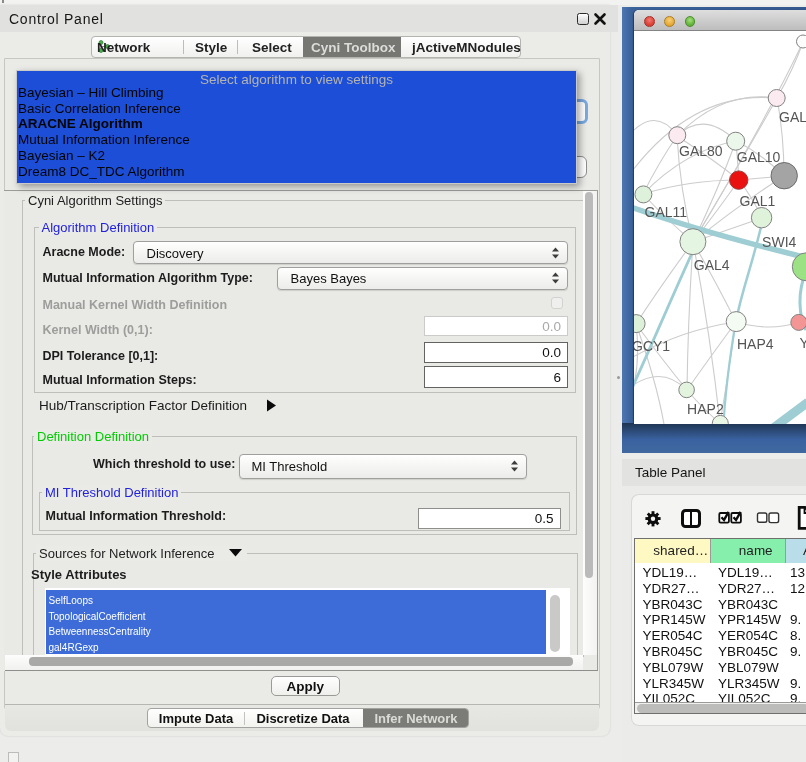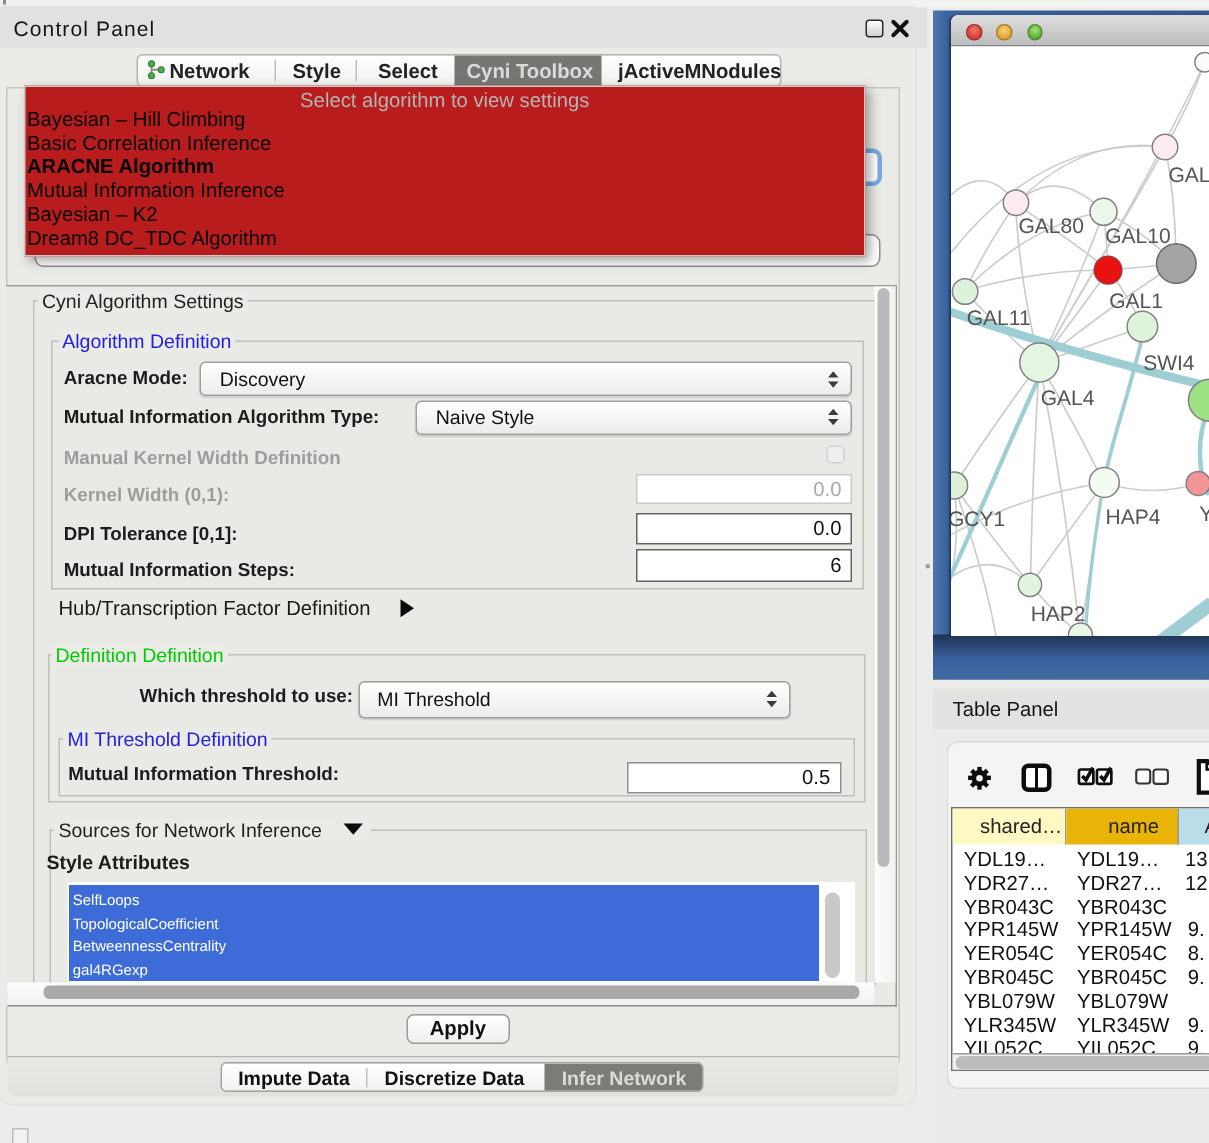--- a/index.html
+++ b/index.html
@@ -33,21 +33,21 @@
 <div class="abs" style="left:91px;top:36px;width:430px;height:22px;background:linear-gradient(#ffffff,#f0f0ee);border:1px solid #b3b3b0;border-radius:4px;box-sizing:border-box;"></div>
 <div class="abs" style="left:303px;top:37px;width:98px;height:20px;background:#767672;"></div>
 <div class="abs" style="left:183px;top:40px;width:1px;height:14px;background:#bdbdba;"></div>
 <div class="abs" style="left:237px;top:40px;width:1px;height:14px;background:#bdbdba;"></div>
 <svg class="abs" style="left:98px;top:40px;" width="13" height="13" viewBox="0 0 13 13">
  <path d="M3 3 L3 10 M3 6.5 L9 6.5" stroke="#8a8a8a" stroke-width="1.2" fill="none"></path>
  <circle cx="3" cy="2.5" r="2" fill="#4caf50" stroke="#2e7d32" stroke-width="0.7"></circle>
  <circle cx="9.5" cy="6.5" r="2" fill="#4caf50" stroke="#2e7d32" stroke-width="0.7"></circle>
  <circle cx="3" cy="10.5" r="2" fill="#4caf50" stroke="#2e7d32" stroke-width="0.7"></circle>
 </svg>
-<div class="abs" style="left:113px;top:40px;font-size:13.5px;font-weight:bold;color:#222;">Network</div>
+<div class="abs" style="left:97px;top:40px;font-size:13.5px;font-weight:bold;color:#222;">Network</div>
 <div class="abs" style="left:195px;top:40px;font-size:13.5px;font-weight:bold;color:#222;text-align:center;">Style</div>
 <div class="abs" style="left:252px;top:40px;font-size:13.5px;font-weight:bold;color:#222;">Select</div>
 <div class="abs" style="left:311px;top:40px;font-size:13.5px;font-weight:bold;color:#dcdcda;">Cyni Toolbox</div>
 <div class="abs" style="left:412px;top:40px;font-size:13.5px;font-weight:bold;color:#222;">jActiveMNodules</div>
 
 <div class="abs" style="left:4px;top:58px;width:596px;height:654px;border:1px solid #c6c6c3;border-radius:0 0 6px 6px;background:#eaeae7;box-sizing:border-box;"></div>
 
 <div class="abs" style="left:350px;top:99px;width:238px;height:25px;border:3px solid #7aa9e0;border-radius:6px;background:#fff;box-sizing:border-box;"></div>
 <div class="abs" style="left:23px;top:156px;width:564px;height:22px;border:1.5px solid #8e8e8c;border-radius:6px;background:#fff;box-sizing:border-box;"></div>
 
@@ -62,21 +62,21 @@
 <div class="abs lbl" style="left:42.5px;top:245px;">Aracne Mode:</div>
 <div class="combo" style="left:132.5px;top:241px;width:433px;height:21px;">
   <span class="ct">Discovery</span>
   <svg class="spin" viewBox="0 0 9 12">
       <path d="M4.5 0.5 L8 4.6 L1 4.6 Z M4.5 11.5 L8 7.4 L1 7.4 Z" fill="#3c3c3c"></path>
     </svg>
 </div>
 
 <div class="abs lbl" style="left:42.5px;top:270.5px;">Mutual Information Algorithm Type:</div>
 <div class="combo" style="left:276.5px;top:266.8px;width:289px;height:21px;">
-  <span class="ct">Naive Style</span>
+  <span class="ct">Bayes Bayes</span>
   <svg class="spin" viewBox="0 0 9 12">
       <path d="M4.5 0.5 L8 4.6 L1 4.6 Z M4.5 11.5 L8 7.4 L1 7.4 Z" fill="#3c3c3c"></path>
     </svg>
 </div>
 
 <div class="abs lbl" style="left:42.5px;top:297.5px;color:#9d9d9b;">Manual Kernel Width Definition</div>
 <div class="abs" style="left:551px;top:297px;width:12px;height:11.5px;border:1px solid #d2d2d0;border-radius:3px;background:#efefed;box-sizing:border-box;"></div>
 
 <div class="abs lbl" style="left:42.5px;top:323px;color:#9d9d9b;">Kernel Width (0,1):</div>
 <div class="field" style="left:424px;top:316px;width:144px;height:20px;border:1.5px solid #cbcbc9;box-sizing:border-box;color:#a9a9a7;">
@@ -143,21 +143,21 @@
 <div class="abs" style="left:147px;top:707.5px;width:322px;height:20px;border:1px solid #a2a2a0;border-radius:4px;background:linear-gradient(#ffffff,#f2f2ef);box-sizing:border-box;overflow:hidden;">
   <div style="position:absolute;left:214.5px;top:0;width:108px;height:20px;background:#7b7b78;"></div>
   <div style="position:absolute;left:95.5px;top:3px;width:1px;height:13px;background:#c2c2bf;"></div>
   <div style="position:absolute;left:0;top:2.5px;width:96px;text-align:center;font-size:13px;font-weight:bold;color:#111;">Impute Data</div>
   <div style="position:absolute;left:96px;top:2.5px;width:118px;text-align:center;font-size:13px;font-weight:bold;color:#111;">Discretize Data</div>
   <div style="position:absolute;left:214px;top:2.5px;width:108px;text-align:center;font-size:13px;font-weight:bold;color:#dbdbd8;">Infer Network</div>
 </div>
 
 <div class="abs" style="left:7.5px;top:751.5px;width:11px;height:11px;border:1px solid #bcbcba;background:#f2f2f0;box-sizing:border-box;"></div>
 
-<div class="abs" style="left:16px;top:57px;width:561px;height:113.5px;background:#b91c1c;border:1px solid #cacac8;box-sizing:border-box;box-shadow:3px 3px 7px rgba(0,0,0,0.35);">
+<div class="abs" style="left:16px;top:70px;width:561px;height:113.5px;background:#1d4ed8;border:1px solid #cacac8;box-sizing:border-box;box-shadow:3px 3px 7px rgba(0,0,0,0.35);">
   <div style="position:absolute;left:0;top:1px;width:100%;text-align:center;font-size:13.5px;color:#b4b4b2;">Select algorithm to view settings</div>
   <div style="position:absolute;left:1px;top:14px;font-size:13.5px;color:#050505;line-height:15.7px;white-space:nowrap;">Bayesian – Hill Climbing<br>Basic Correlation Inference<br><b>ARACNE Algorithm</b><br>Mutual Information Inference<br>Bayesian – K2<br>Dream8 DC_TDC Algorithm</div>
 </div>
 
 <div class="abs" style="left:622px;top:7px;width:184px;height:446px;background:linear-gradient(90deg,#4e77b2,#39619a 10px,#35598e);"></div>
 <div class="abs" style="left:622px;top:423px;width:184px;height:30px;background:linear-gradient(#1f3452,#3a62a0 55%,#41699f);"></div>
 
 <div class="abs" style="left:634px;top:9.5px;width:172px;height:413.5px;background:#fff;border-radius:5px 0 0 0;box-shadow:-1px 0 1px rgba(0,0,0,0.4);"></div>
 <div class="abs" style="left:634px;top:9.5px;width:172px;height:21.5px;background:linear-gradient(#dedede,#bdbdbd);border-bottom:1px solid #848484;border-radius:5px 0 0 0;box-sizing:border-box;"></div>
 <div class="abs" style="left:644px;top:16px;width:10.5px;height:10.5px;border-radius:50%;background:radial-gradient(circle at 50% 35%,#f07a72,#dd4338 60%,#c53a30);border:0.5px solid #a5332c;box-sizing:border-box;"></div>
@@ -281,23 +281,23 @@
   </g>
 </svg>
 <svg class="abs" style="left:796.5px;top:506px;" width="10" height="24" viewBox="0 0 10 24">
   <path d="M2.2 1.4 L8 1.4 L13 6.4 L13 22.4 L2.2 22.4 Z" fill="#fff" stroke="#0d0d0d" stroke-width="2.8"></path>
   <path d="M7.5 1.4 L7.5 7 L13 7" fill="none" stroke="#0d0d0d" stroke-width="1.8"></path>
 </svg>
 
 <div class="abs" style="left:634px;top:538px;width:172px;height:176px;background:#fff;border:1px solid #6f6f6d;border-right:none;box-sizing:border-box;overflow:hidden;">
 
   <div style="position:absolute;left:0;top:0;width:75.5px;height:24px;background:#fef9c3;border-right:1px solid #9a9a98;box-sizing:border-box;text-align:center;font-size:13.5px;color:#222;line-height:24px;text-indent:17px;">shared…</div>
-  <div style="position:absolute;left:75.5px;top:0;width:75.5px;height:24px;background:#eab308;border-right:1px solid #9a9a98;box-sizing:border-box;text-align:center;font-size:13.5px;color:#222;line-height:24px;text-indent:16px;">name</div>
+  <div style="position:absolute;left:75.5px;top:0;width:75.5px;height:24px;background:#86efac;border-right:1px solid #9a9a98;box-sizing:border-box;text-align:center;font-size:13.5px;color:#222;line-height:24px;text-indent:16px;">name</div>
   <div style="position:absolute;left:151px;top:0;width:21px;height:24px;background:#b9dde9;box-sizing:border-box;font-size:13.5px;color:#222;line-height:24px;padding-left:17px;">A</div>
   <div style="position:absolute;left:0;top:26px;width:172px;font-size:13.5px;color:#111;line-height:15.8px;white-space:pre;">
     <div style="position:absolute;left:7.5px;top:0;">YDL19…<br>YDR27…<br>YBR043C<br>YPR145W<br>YER054C<br>YBR045C<br>YBL079W<br>YLR345W<br>YIL052C</div>
     <div style="position:absolute;left:83px;top:0;">YDL19…<br>YDR27…<br>YBR043C<br>YPR145W<br>YER054C<br>YBR045C<br>YBL079W<br>YLR345W<br>YIL052C</div>
-    <div style="position:absolute;left:155px;top:0;text-align:center;">13<br>12<br>&nbsp;<br>9.<br>8.<br>9.<br>&nbsp;<br>9.<br>9.</div>
+    <div style="position:absolute;left:155px;top:0;">13<br>12<br>&nbsp;<br>9.<br>8.<br>9.<br>&nbsp;<br>9.<br>9.</div>
   </div>
 
   <div style="position:absolute;left:0;top:163px;width:172px;height:13px;background:#f0f0ee;border-top:1px solid #9a9a98;box-sizing:border-box;"></div>
   <div style="position:absolute;left:2px;top:164.5px;width:172px;height:9px;background:#bcbcba;border-radius:5px;"></div>
 </div>
 
 </body></html>

